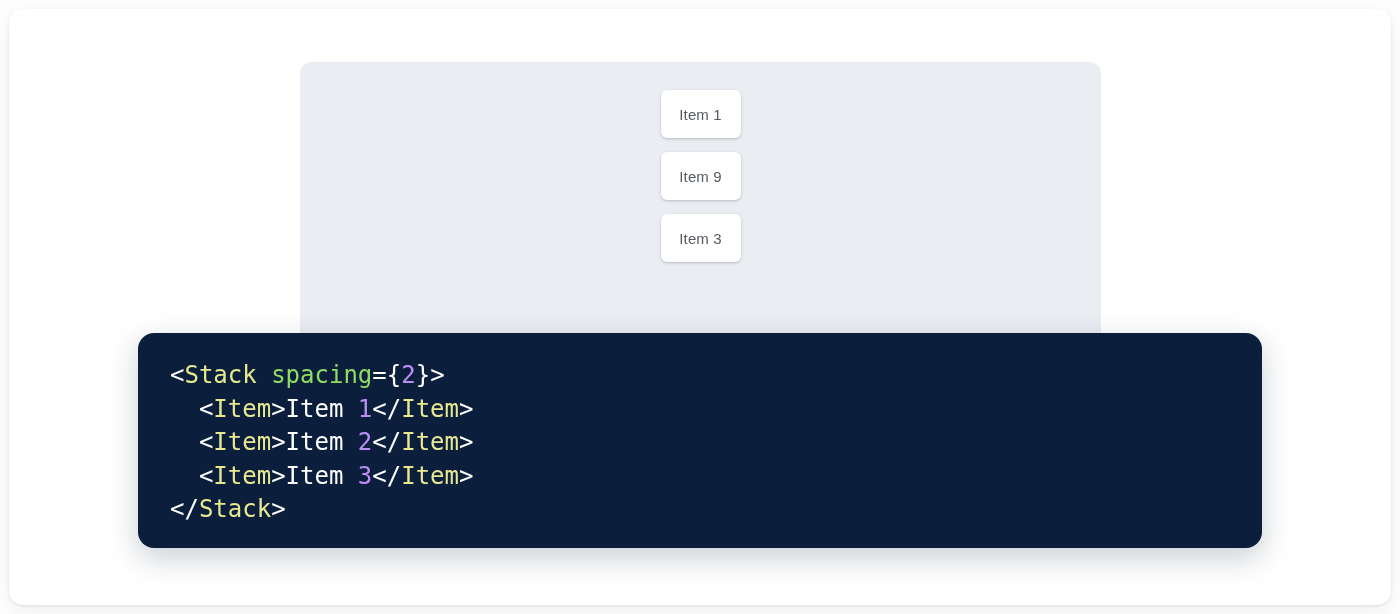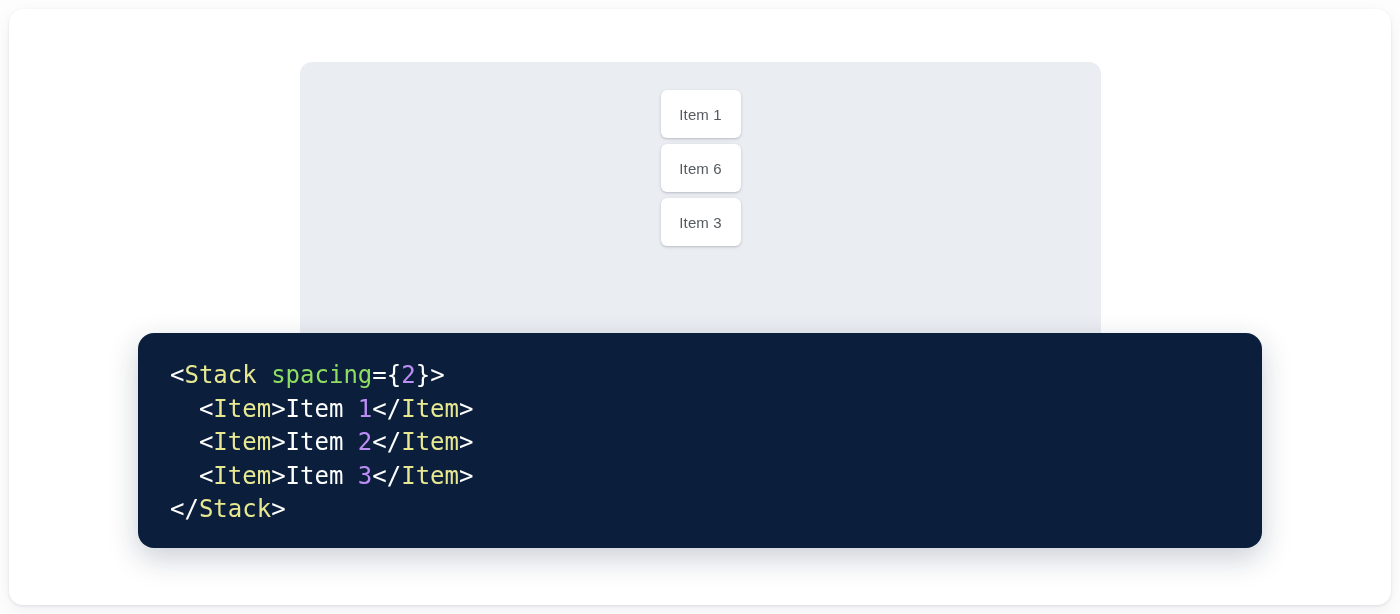--- a/index.html
+++ b/index.html
@@ -49,21 +49,21 @@
 
   .stack {
     position: absolute;
     left: 0;
     top: 0;
     width: 100%;
     display: flex;
     flex-direction: column;
     align-items: center;
     padding-top: 28px;
-    gap: 6px;
+    gap: 14px;
     justify-content: space-between;
   }
 
   .stack-item {
     width: 80px;
     height: 48px;
     background: #ffffff;
     border-radius: 6px;
     display: flex;
     align-items: center;
@@ -109,21 +109,21 @@
 </head>
 <body>
 
 <div id="root">
 
   <div class="outer-card">
 
     <div class="preview-panel">
       <div class="stack" id="stack-container">
           <div class="stack-item">Item 1</div>
-          <div class="stack-item">Item 6</div>
+          <div class="stack-item">Item 9</div>
           <div class="stack-item">Item 3</div>
         </div>
     </div>
 
     <div class="code-panel">
       <pre class="code-block" id="code-block"><span class="code-line"><span class="tok-punct">&lt;</span><span class="tok-tag">Stack</span><span class="tok-punct"> </span><span class="tok-attr">spacing</span><span class="tok-punct">=</span><span class="tok-brace">{</span><span class="tok-num">2</span><span class="tok-brace">}</span><span class="tok-punct">&gt;</span></span><span class="code-line"><span class="tok-punct">  </span><span class="tok-punct">&lt;</span><span class="tok-tag">Item</span><span class="tok-punct">&gt;</span><span class="tok-text">Item </span><span class="tok-num">1</span><span class="tok-punct">&lt;/</span><span class="tok-tag">Item</span><span class="tok-punct">&gt;</span></span><span class="code-line"><span class="tok-punct">  </span><span class="tok-punct">&lt;</span><span class="tok-tag">Item</span><span class="tok-punct">&gt;</span><span class="tok-text">Item </span><span class="tok-num">2</span><span class="tok-punct">&lt;/</span><span class="tok-tag">Item</span><span class="tok-punct">&gt;</span></span><span class="code-line"><span class="tok-punct">  </span><span class="tok-punct">&lt;</span><span class="tok-tag">Item</span><span class="tok-punct">&gt;</span><span class="tok-text">Item </span><span class="tok-num">3</span><span class="tok-punct">&lt;/</span><span class="tok-tag">Item</span><span class="tok-punct">&gt;</span></span><span class="code-line"><span class="tok-punct">&lt;/</span><span class="tok-tag">Stack</span><span class="tok-punct">&gt;</span></span></pre>
     </div>
 
   </div>
 

